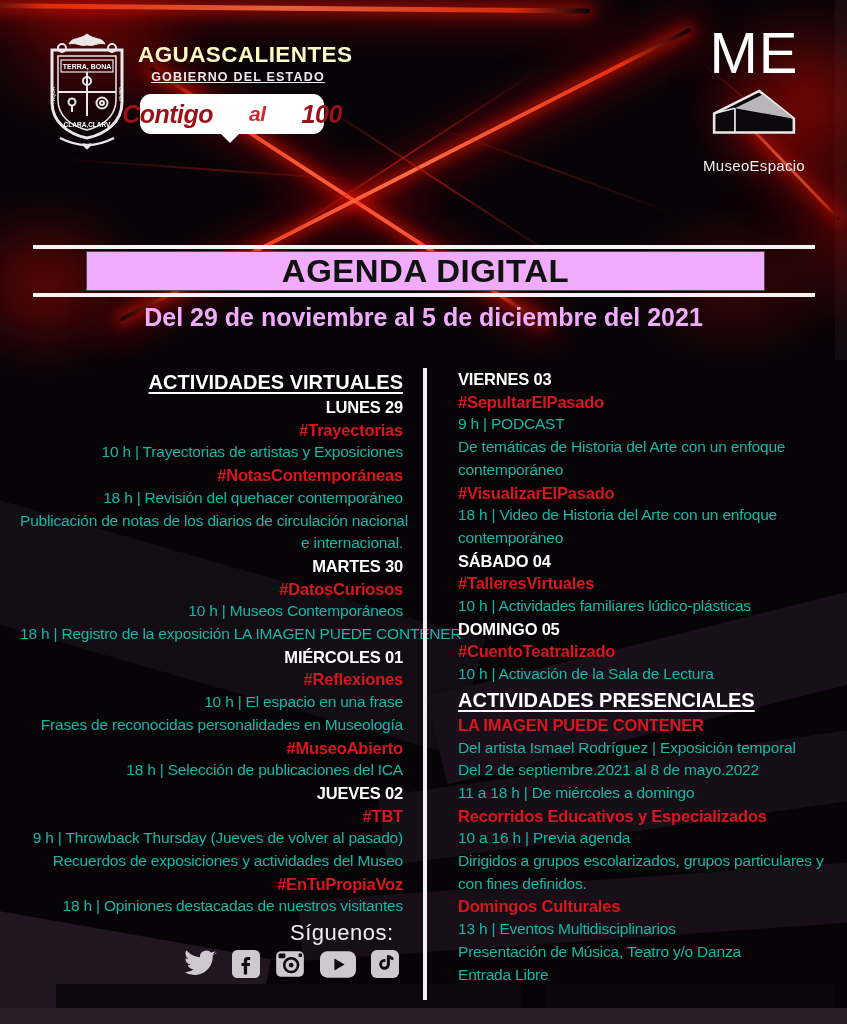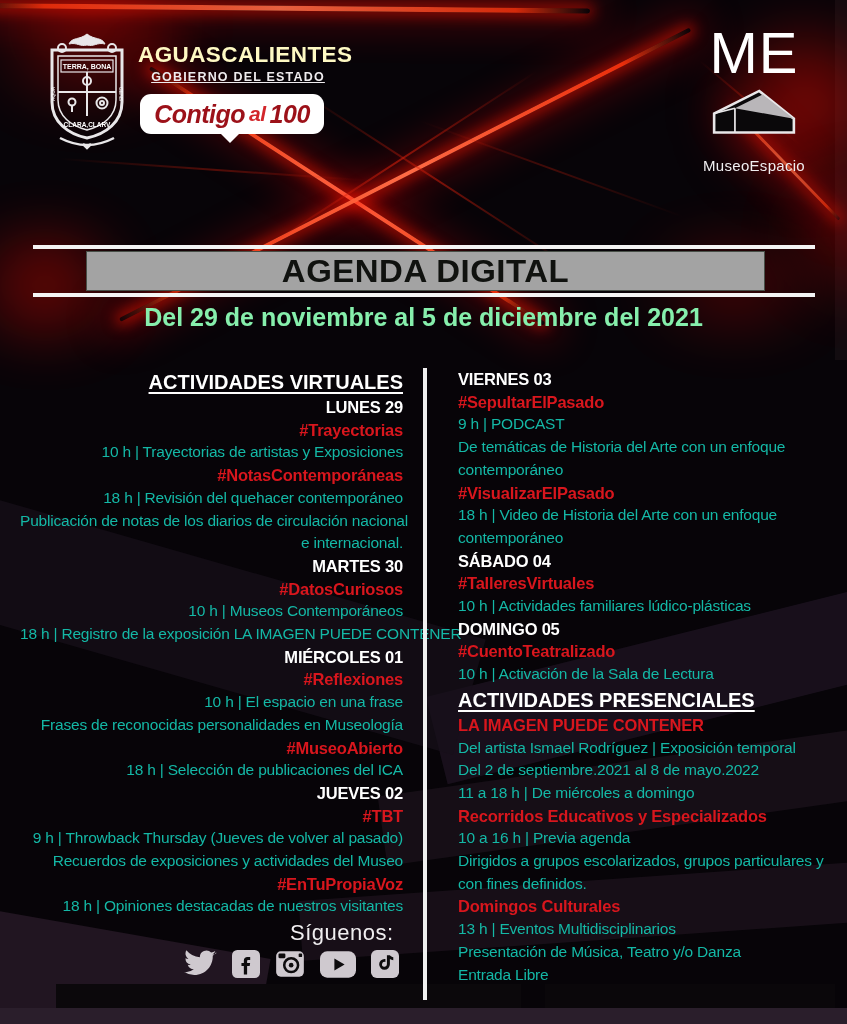--- a/index.html
+++ b/index.html
@@ -16,39 +16,39 @@
   .blob{position:absolute;z-index:1;border-radius:50%;filter:blur(26px);
         background:radial-gradient(circle,rgba(255,10,0,.55) 0%,rgba(255,0,0,0) 70%);}
 
   
   .hdr{position:absolute;z-index:3;}
   .gov-text{left:138px;top:42px;width:200px;text-align:center;}
   .gov-name{font-size:22.5px;font-weight:bold;color:#fef9c3;letter-spacing:.4px;}
   .gov-sub{font-size:12.5px;font-weight:bold;color:#eeebee;letter-spacing:1.2px;margin-top:2px;text-decoration:underline;}
   .badge{left:140px;top:94px;width:184px;height:40px;background:#fff;border-radius:11px;
          display:flex;align-items:center;justify-content:center;
-         font-style:italic;font-weight:bold;font-size:25px;letter-spacing:-.5px;}
+         font-style:italic;font-weight:bold;font-size:25px;letter-spacing:-.5px;gap:32px;}
   .badge:after{content:"";position:absolute;left:80px;bottom:-9px;width:0;height:0;
          border:10px solid transparent;border-top:10px solid #fff;border-bottom:0;}
   .badge .c1,.badge .c3{color:#9c1119;}
   .badge .c2{color:#d2262b;font-size:21px;margin:0 4px;}
   .me-logo{left:696px;top:24px;width:116px;text-align:center;color:#fff;}
   .me-initials{font-size:58px;line-height:58px;font-weight:300;letter-spacing:1px;}
   .me-name{font-size:15px;color:#f0eef0;letter-spacing:.3px;margin-top:17px;}
 
   
   .title{position:absolute;z-index:2;top:164px;left:0;width:100%;text-align:center;
          font-size:62px;color:#fff;word-spacing:26px;letter-spacing:1px;
          text-shadow:0 0 18px rgba(255,255,255,.22);}
   .banner-line{position:absolute;z-index:2;left:33px;width:782px;height:4px;background:#f4f4f4;}
   .banner-bar{position:absolute;z-index:2;left:86px;top:251px;width:677px;height:38px;
-         background:#a3a3a3;border:1px solid #474f47;display:flex;align-items:center;justify-content:center;}
+         background:#f0abfc;border:1px solid #474f47;display:flex;align-items:center;justify-content:center;}
   .banner-text{font-size:32px;font-weight:bold;color:#10120f;letter-spacing:.5px;transform:scaleX(1.03);}
   .date{position:absolute;z-index:2;top:303px;left:0;width:100%;text-align:center;
-        font-weight:bold;font-size:25px;color:#86efac;}
+        font-weight:bold;font-size:25px;color:#f0abfc;}
 
   
   .col{position:absolute;z-index:2;top:368px;}
   .left-col{left:20px;width:383px;text-align:right;}
   .right-col{left:458px;width:375px;text-align:left;}
   .divider{position:absolute;z-index:2;left:423px;top:368px;width:4px;height:632px;background:#f0f0f0;}
   .line{font-size:15.5px;line-height:22.7px;color:#14b8a6;letter-spacing:-.2px;white-space:nowrap;}
   .line.day{font-size:16.5px;color:#fff;font-weight:bold;}
   .line.tag{font-size:16.5px;color:#d8161d;font-weight:bold;}
   .line.header{font-size:20px;color:#fff;font-weight:bold;text-decoration:underline;

